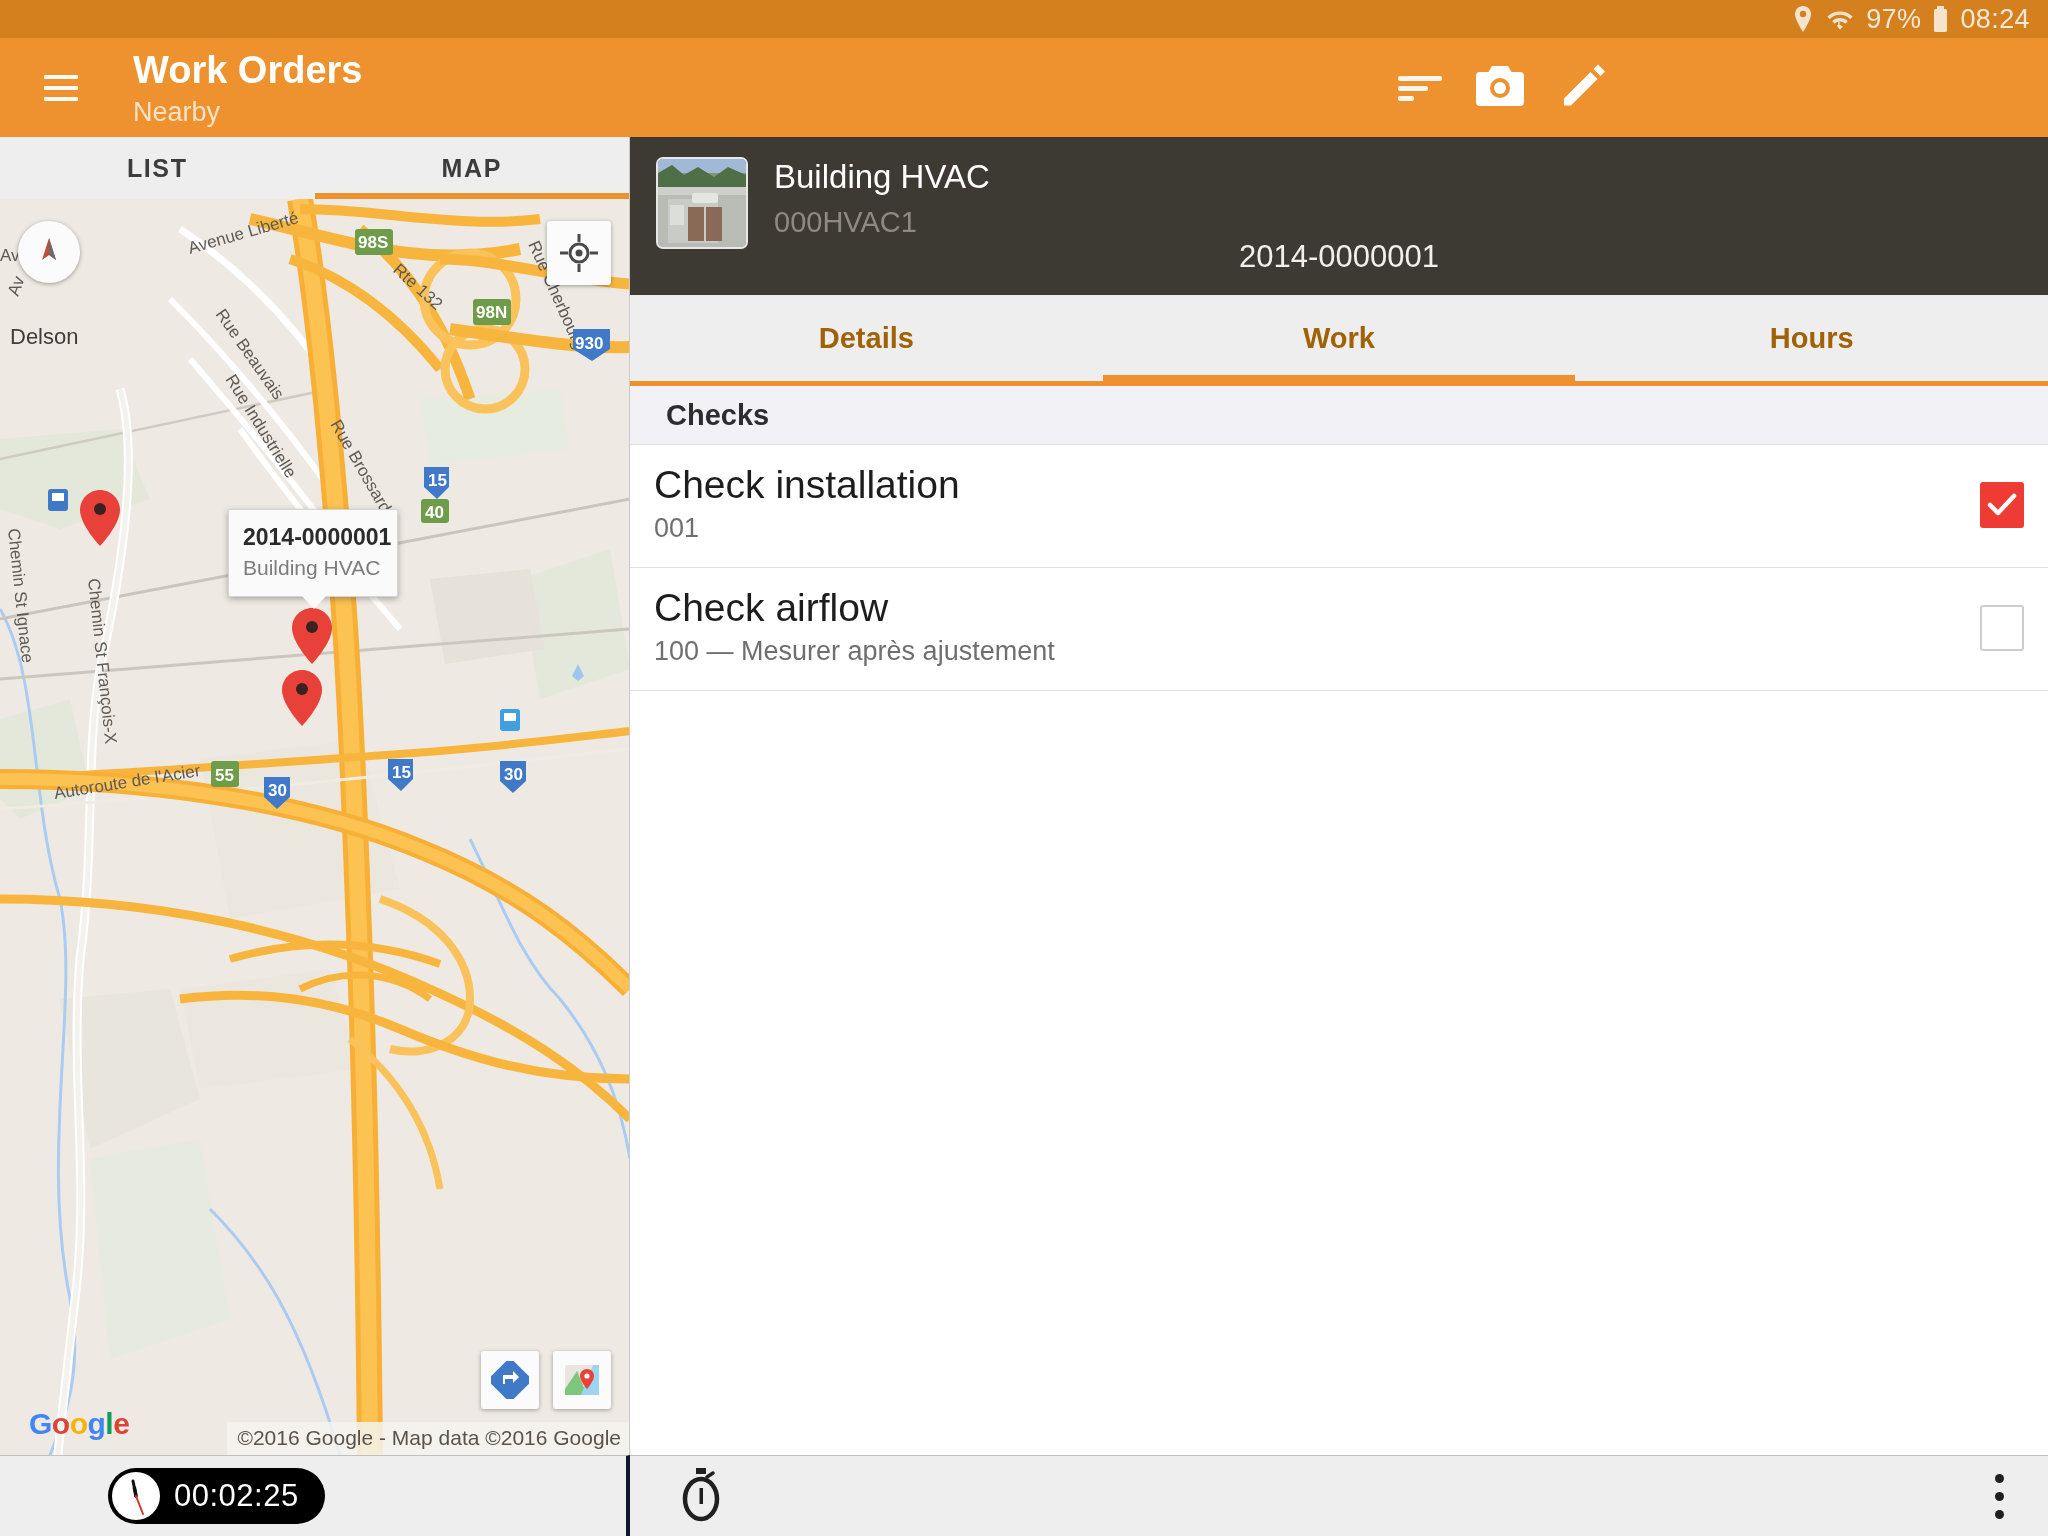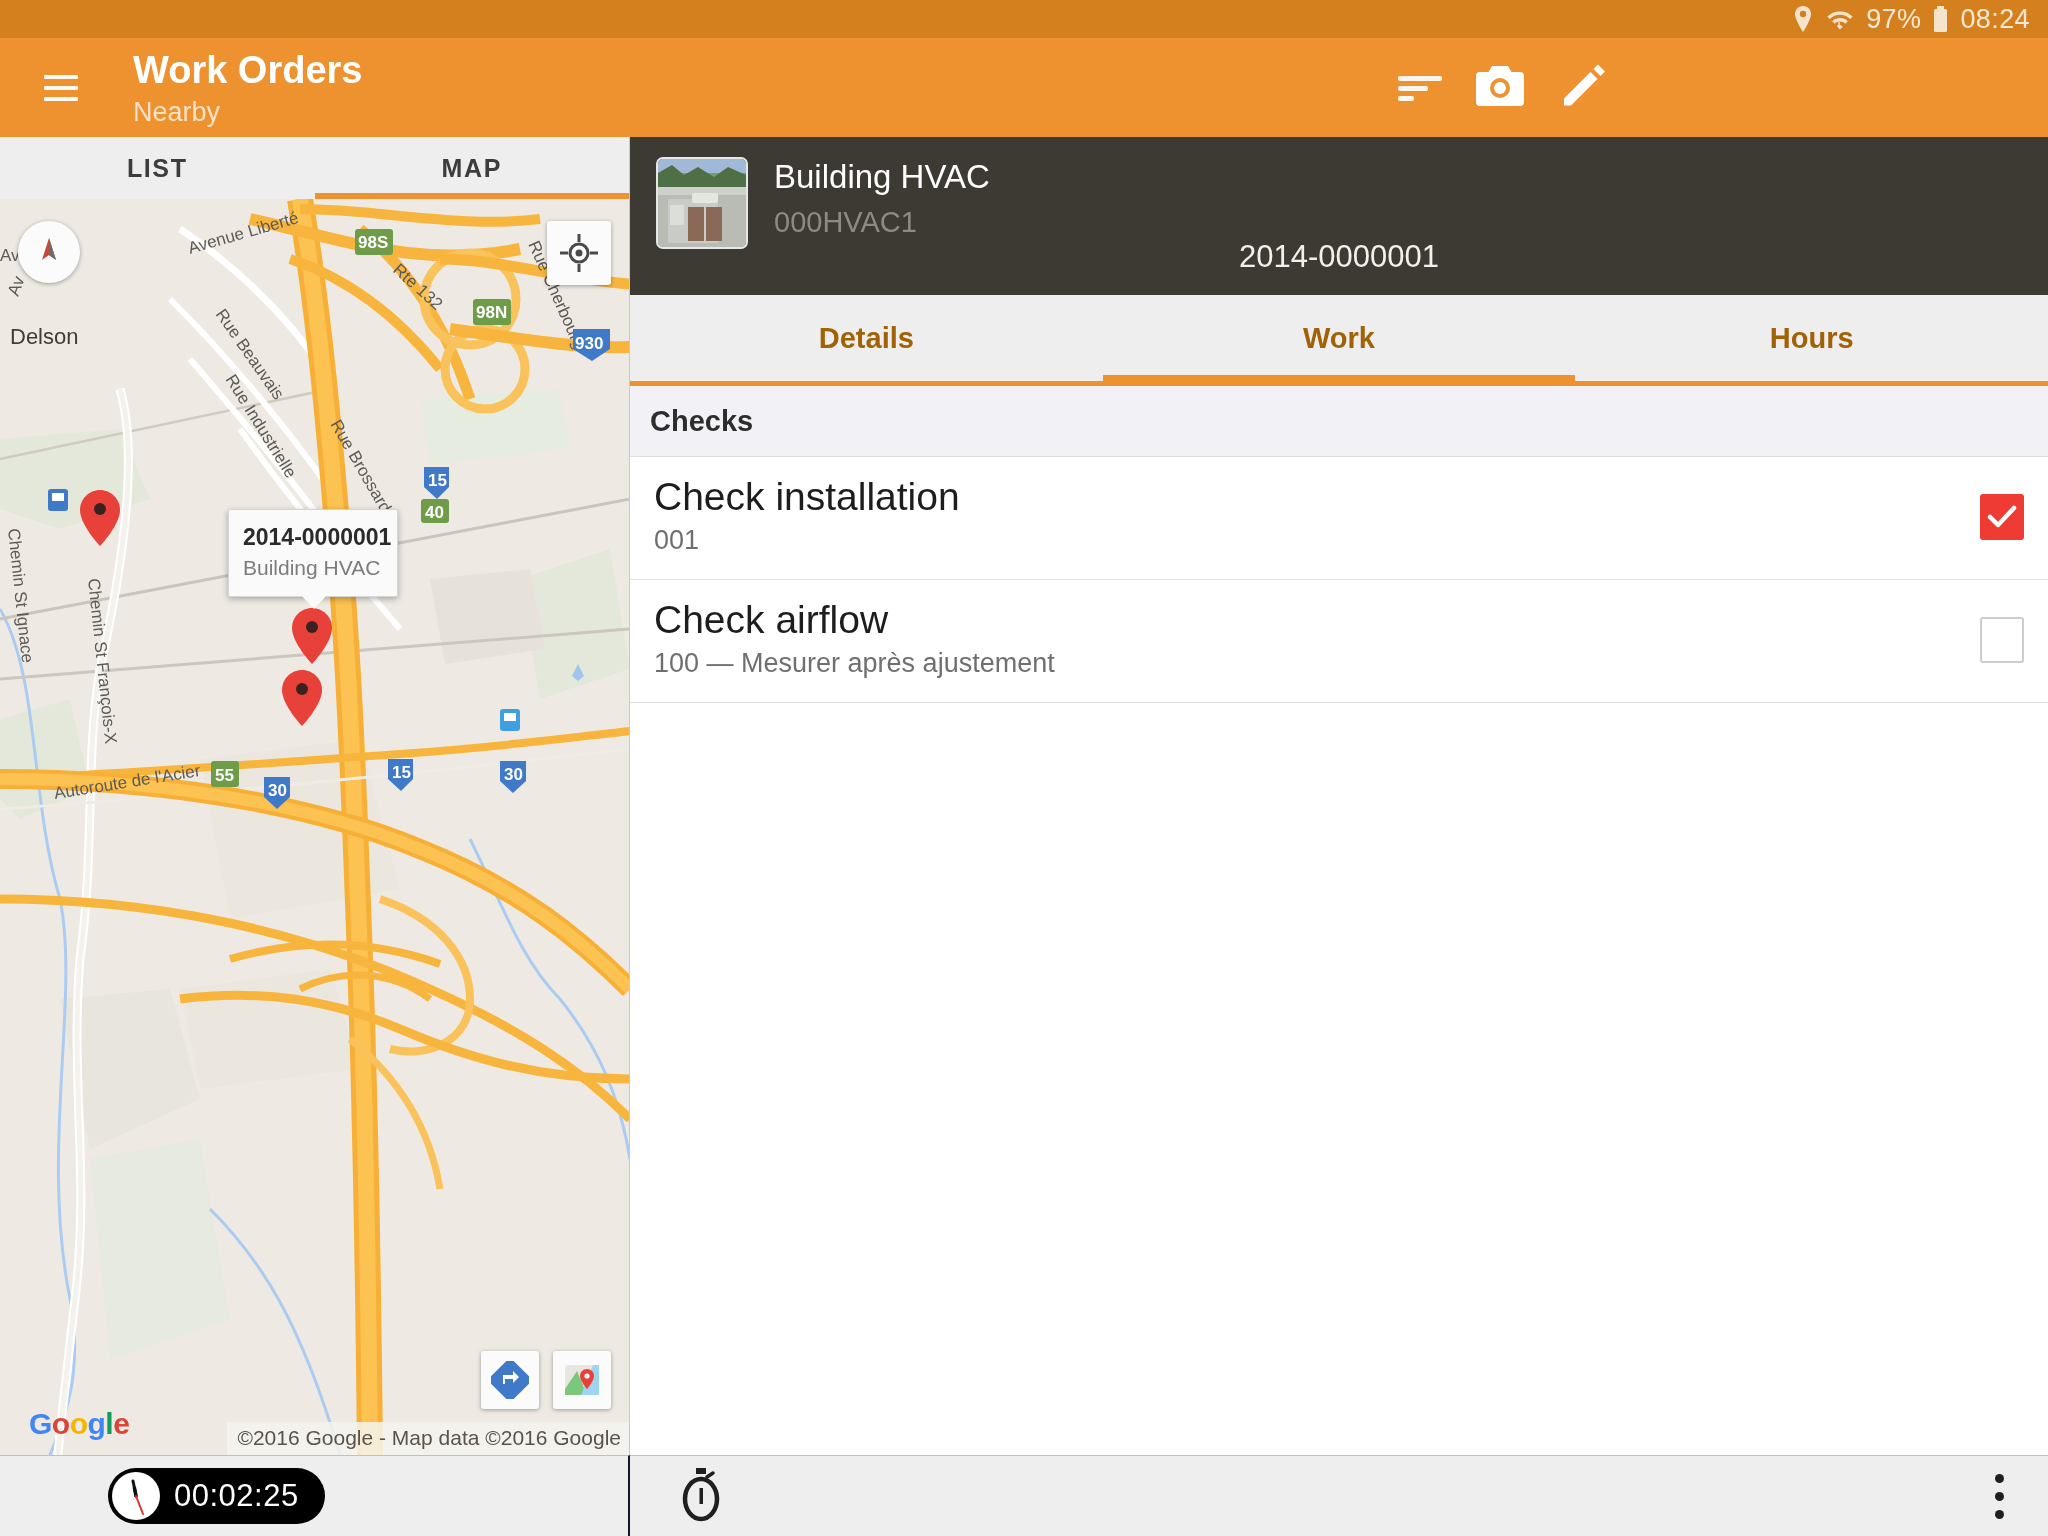--- a/index.html
+++ b/index.html
@@ -115,41 +115,41 @@
   #asset-code { color: #8e8a82; font-size: 29px; line-height: 38px; margin-top: 6px; }
   #wo-number { position: absolute; left: 0; right: 0; top: 102px; text-align: center; color: #f2f0ec; font-size: 31px; }
 
   #wo-tabs { display: flex; height: 86px; background: #eeeeee; position: relative; }
   .wo-tab { flex: 1; display: flex; align-items: center; justify-content: center;
     font-size: 29px; font-weight: bold; color: #a16207; cursor: pointer; position: relative; }
   .wo-tab.active::after { content:""; position:absolute; left:0; right:0; bottom:-5px; height: 11px; background: #ed922f; }
   #wo-tab-rule { height: 5px; background: #ed922f; }
 
   #checks-header {
-    background: #f1f1f6; height: 71px; display: flex; align-items: center;
-    padding-left: 20px; font-size: 29px; font-weight: bold; color: #2d2d2d;
+    background: #f1f1f6; height: 59px; display: flex; align-items: center;
+    padding-left: 36px; font-size: 29px; font-weight: bold; color: #2d2d2d;
     border-bottom: 1px solid #dededf;
   }
   .check-row {
     display: flex; align-items: center; justify-content: space-between;
     padding: 18px 24px 20px 24px; border-bottom: 1px solid #e2e2e2;
     background: #ffffff; cursor: pointer;
   }
   .check-text .ct-title { font-size: 39px; color: #1d1d1d; line-height: 44px; }
   .check-text .ct-sub { font-size: 27px; color: #6f6f6f; line-height: 38px; margin-top: 2px; }
   .checkbox {
     width: 44px; height: 46px; border-radius: 3px; flex: 0 0 auto;
     display: flex; align-items: center; justify-content: center;
   }
   .checkbox.checked { background: #ee3b33; }
   .checkbox.unchecked { background: #ffffff; border: 2px solid #cdcdcd; }
 
   
   #bottom-bars { display: flex; height: 81px; width: 100%; }
-  #bottom-left { width: 630px; background: #eeeeee; border-top: 1px solid #c0c0c0; border-right: 2px solid #0f172a;
+  #bottom-left { width: 630px; background: #eeeeee; border-top: 1px solid #c0c0c0; border-right: 4px solid #0f172a;
     display: flex; align-items: center; }
   #timer-pill {
     margin-left: 108px; height: 56px; background: #000000; border-radius: 28px;
     display: flex; align-items: center; padding: 0 26px 0 4px; gap: 14px; cursor: pointer;
   }
   #timer-clock { width: 48px; height: 48px; border-radius: 50%; background: #ffffff; flex: 0 0 auto; }
   #timer-text { color: #ffffff; font-size: 31px; letter-spacing: 0.5px; }
   #bottom-right { flex: 1; background: #eeeeee; border-top: 1px solid #c0c0c0;
     display: flex; align-items: center; justify-content: space-between; padding: 0 34px 0 46px; }
   #stopwatch-btn { cursor: pointer; }

